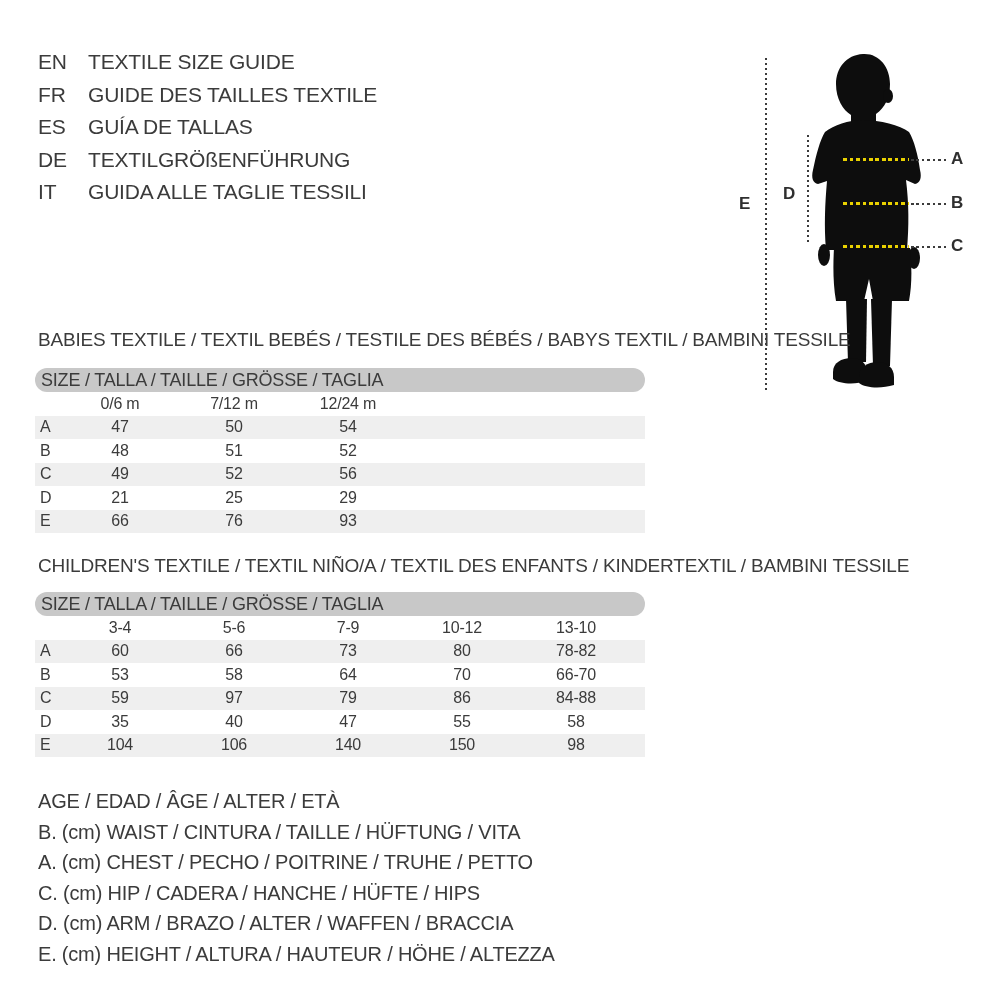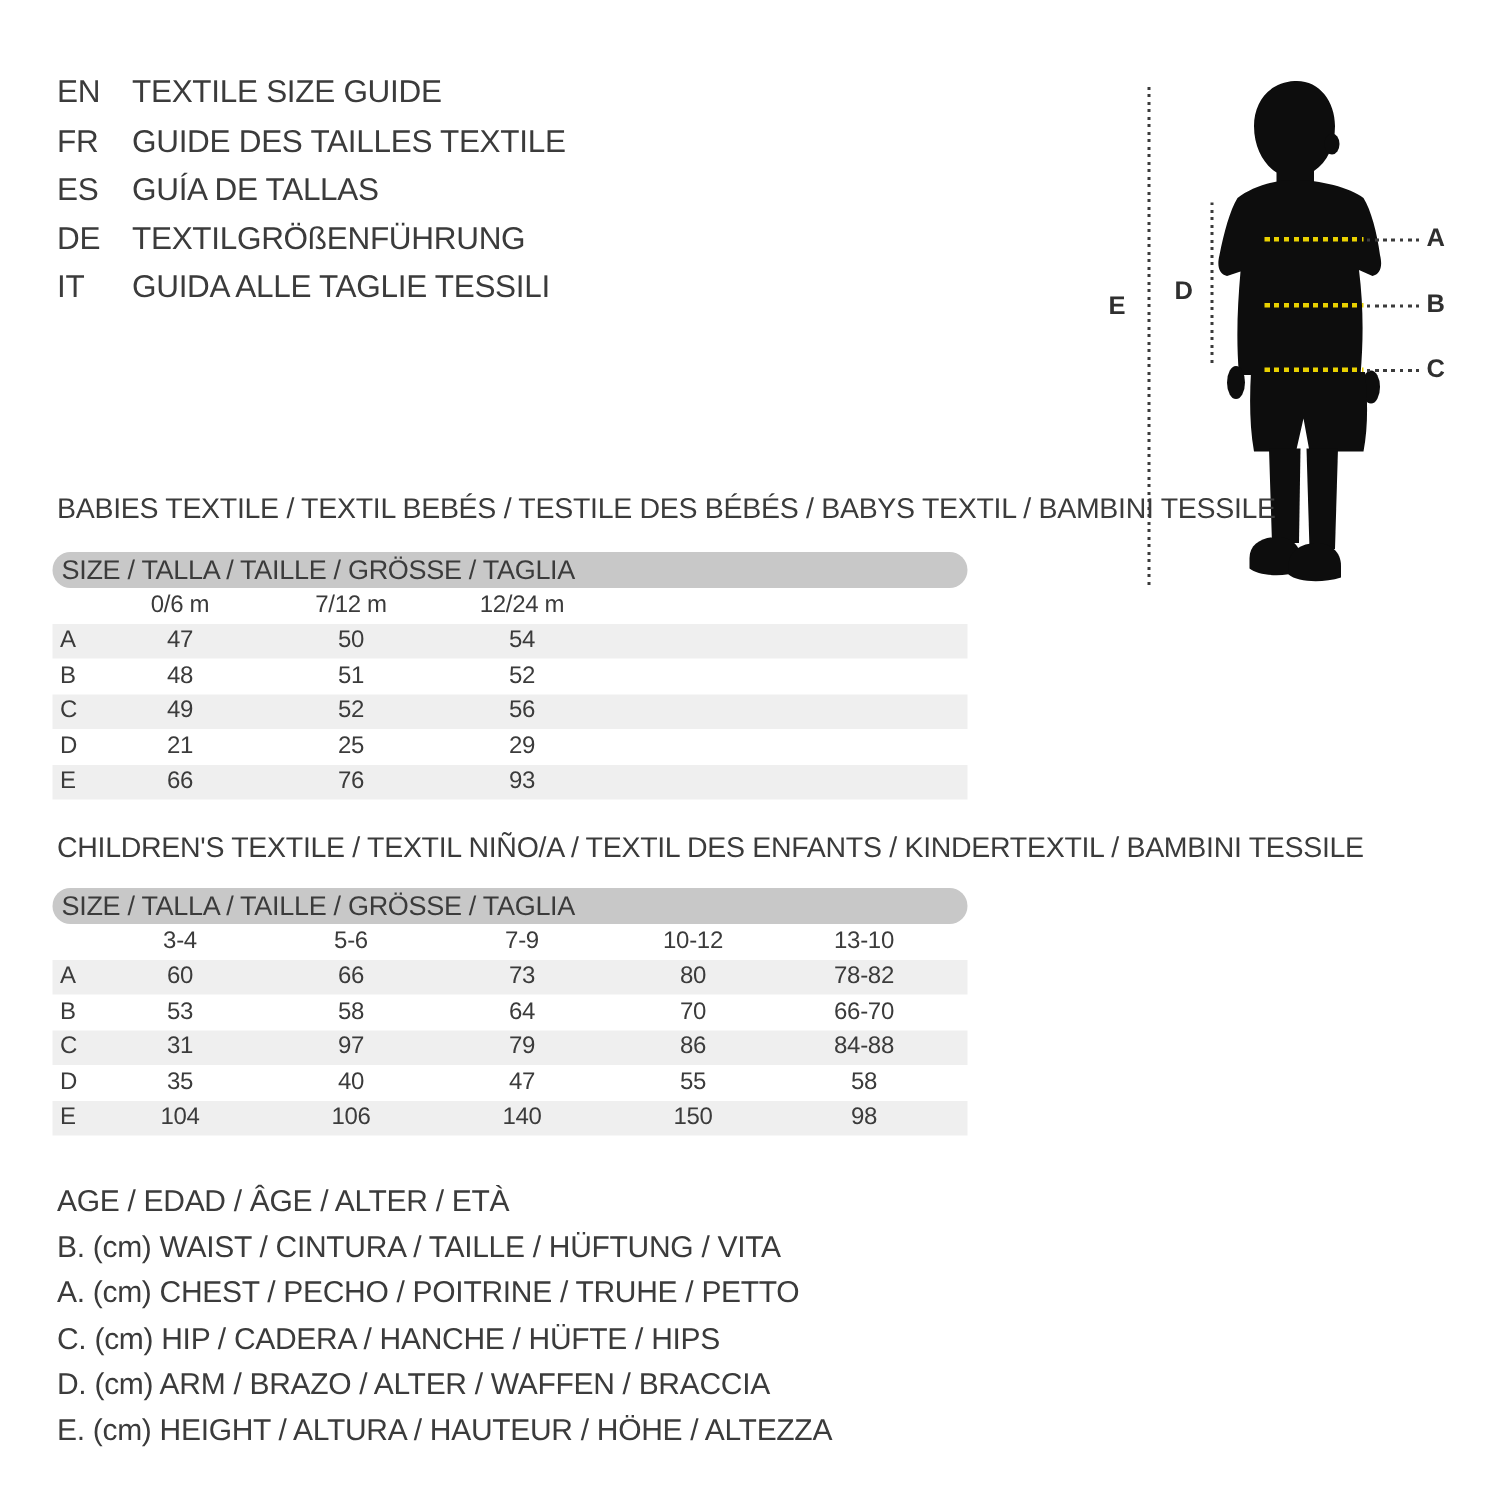--- a/index.html
+++ b/index.html
@@ -177,21 +177,21 @@
     <div class="grid-row">
       <span class="cell label">B</span>
       <span class="cell">53</span>
       <span class="cell">58</span>
       <span class="cell">64</span>
       <span class="cell">70</span>
       <span class="cell">66-70</span>
     </div>
     <div class="grid-row stripe">
       <span class="cell label">C</span>
-      <span class="cell">31</span>
+      <span class="cell">59</span>
       <span class="cell">97</span>
       <span class="cell">79</span>
       <span class="cell">86</span>
       <span class="cell">84-88</span>
     </div>
     <div class="grid-row">
       <span class="cell label">D</span>
       <span class="cell">35</span>
       <span class="cell">40</span>
       <span class="cell">47</span>

